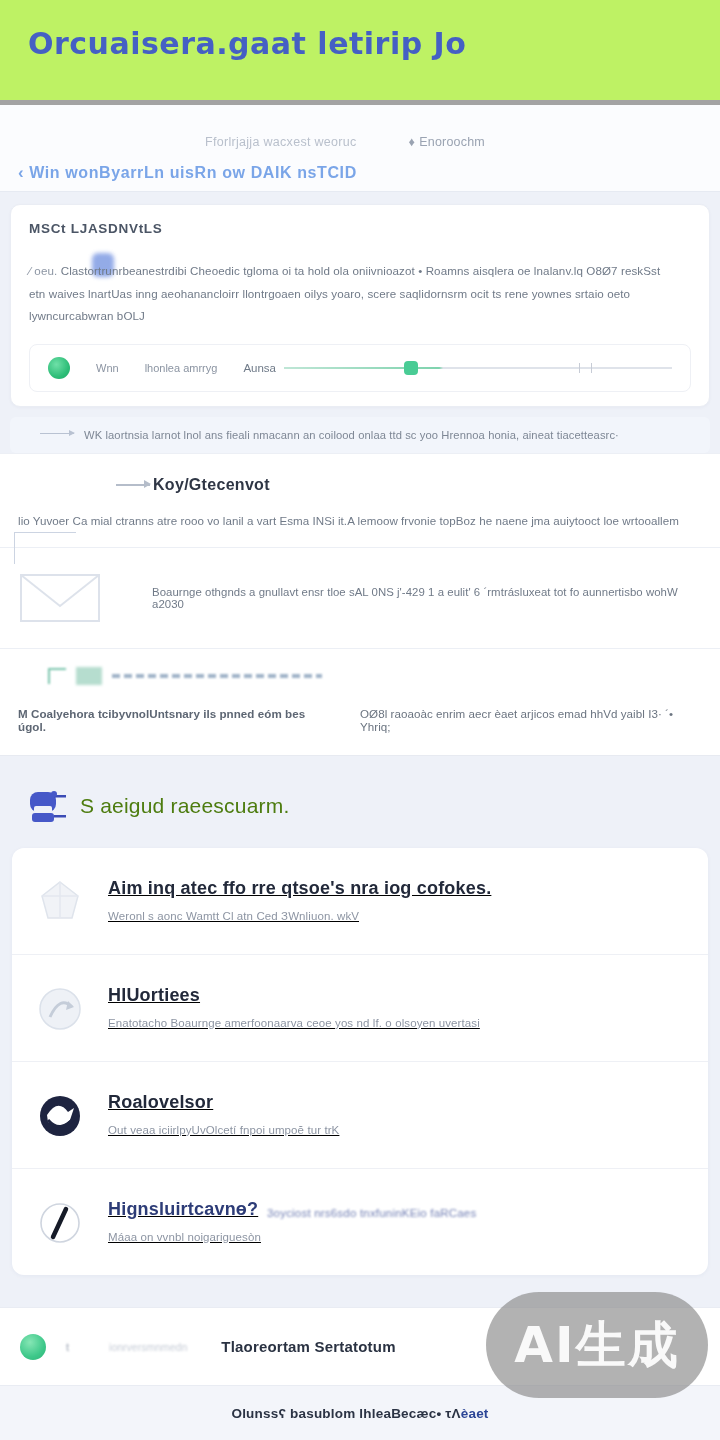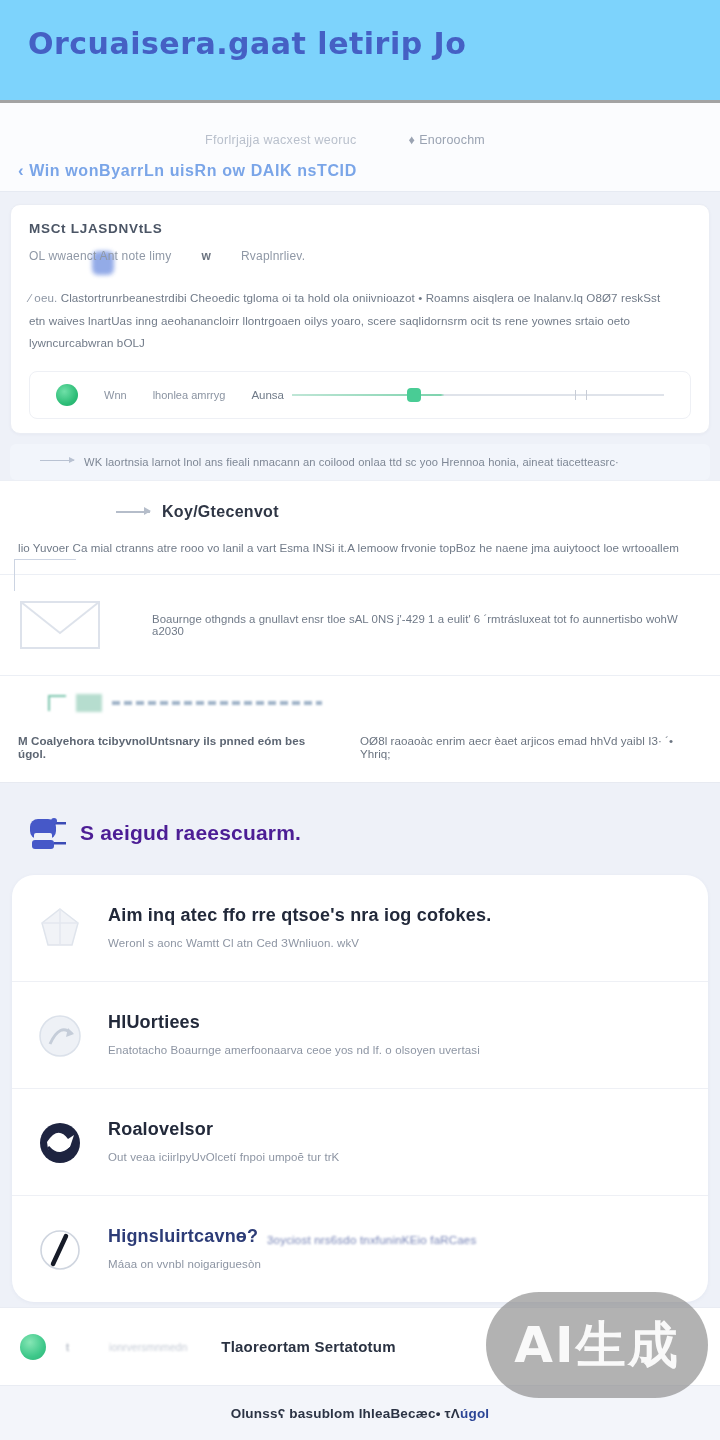--- a/index.html
+++ b/index.html
@@ -12,37 +12,37 @@
   #root {
     position: relative;
     width: 720px; height: 1440px;
     background: #eef1f8;
     filter: blur(0.35px);
   }
 
   
   .hero {
     height: 100px;
-    background: #7dd3fc;
+    background: #bef264;
     padding: 26px 28px 0 28px;
   }
   .hero-title {
     font-size: 30px;
     font-weight: 600;
     color: #4560c4;
     letter-spacing: .5px;
     font-family: "DejaVu Sans", sans-serif;
     filter: blur(0.5px);
     white-space: nowrap;
   }
 
   
   .navstrip {
     background: #fbfcfe;
-    border-top: 3px solid #a3a3a3;
+    border-top: 5px solid #a3a3a3;
     border-bottom: 1px solid #e6eaf2;
     height: 92px;
     position: relative;
   }
   .nav-meta {
     position: absolute; top: 30px; left: 205px;
     display: flex; align-items: center; gap: 52px;
   }
   .nav-meta-a {
     font-size: 12.5px; color: #b9c0cc; letter-spacing: .3px;
@@ -92,21 +92,21 @@
     font-size: 11.6px; color: #707a88; line-height: 1.95;
     letter-spacing: .1px; filter: blur(0.6px);
   }
   .card-para .lead { color: #8d96a4; }
 
   
   .status-row {
     margin-top: 16px;
     border: 1px solid #eef0f5;
     border-radius: 8px;
-    padding: 12px 26px;
+    padding: 12px 18px;
     display: flex; align-items: center; gap: 26px;
     background: #fff;
   }
   .dot-green {
     width: 22px; height: 22px; border-radius: 50%;
     background: radial-gradient(circle at 38% 34%, #6fe0a8 0%, #2dbd77 62%, #21a868 100%);
     flex: 0 0 auto; filter: blur(0.4px);
   }
   .status-lbl { font-size: 11px; color: #8b94a2; filter: blur(0.7px); white-space: nowrap; }
   .slider-wrap { flex: 1; display: flex; align-items: center; gap: 8px; }
@@ -151,21 +151,21 @@
 
   
   .sec-white {
     background: #ffffff;
     border-top: 1px solid #eceff5;
     border-bottom: 1px solid #eceff5;
     padding: 22px 18px 20px 18px;
     position: relative;
   }
   .sec-title-row {
-    display: flex; align-items: center; gap: 12px;
+    display: flex; align-items: center; gap: 3px;
     margin-left: 98px;
     text-align: center;
   }
   .sec-title-row .dash { width: 34px; height: 2px; background: #b5bdca; position: relative; }
   .sec-title-row .dash:after {
     content:''; position:absolute; right:-1px; top:-3.5px;
     border-left:7px solid #b5bdca; border-top:4px solid transparent; border-bottom:4px solid transparent;
   }
   .sec-title {
     font-size: 16px; font-weight: 600; color: #2f3645;
@@ -225,31 +225,32 @@
   }
   .sec-white3 .foot b { font-weight: 700; color: #5d6673; }
 
   
   .robot-head {
     padding: 28px 0 14px 24px;
     display: flex; align-items: center; gap: 12px;
   }
   .robot-ico { width: 44px; height: 44px; flex: 0 0 auto; filter: blur(0.5px); }
   .robot-title {
-    font-size: 21px; font-weight: 700; color: #4c1d95;
+    font-size: 21px; font-weight: 400; color: #4d7c0f;
     letter-spacing: .2px; filter: blur(0.6px);
   }
 
   
   .list-card {
     margin: 6px 12px 0 12px;
     background: #ffffff;
-    border-radius: 22px;
+    border-radius: 12px;
     box-shadow: 0 1px 4px rgba(40,60,110,.05);
     overflow: hidden;
+    text-decoration: underline;
   }
   .list-item {
     display: flex; align-items: flex-start; gap: 22px;
     padding: 26px 22px 26px 22px;
     border-bottom: 1px solid #eef0f5;
     position: relative;
   }
   .list-item:last-child { border-bottom: none; }
   .li-ico { width: 52px; height: 52px; flex: 0 0 auto; margin-top: 2px; filter: blur(0.5px); }
   .li-text { padding-top: 4px; }
@@ -337,25 +338,20 @@
     </div>
     <div class="nav-back">
       <span class="chev">‹</span>
       <span>Win wonByarrLn uisRn ow DAIK nsTCID</span>
     </div>
     <div class="nav-blob"></div>
   </div>
 
   <div class="card-main">
     <div class="card-h">MSCt LJASDNVtLS</div>
-    <div class="card-sub">
-      <span>OL wwaenct Ant note limy</span>
-      <span class="wglyph">ᴡ</span>
-      <span>Rvaplnrliev.</span>
-    </div>
     <div class="card-para">
       <span class="lead">⁄ oeu.</span>
       <span>Clastortrunrbeanestrdibi Cheoedic tgloma oi ta hold ola oniivnioazot  •  Roamns aisqlera oe lnalanv.lq O8Ø7 reskSst</span>
       <br>
       <span>etn waives lnartUas inng aeohanancloirr llontrgoaen oilys yoaro, scere saqlidornsrm ocit ts rene yownes srtaio oeto lywncurcabwran bOLJ</span>
     </div>
 
     <div class="status-row">
       <div class="dot-green"></div>
       <div class="status-lbl">Wnn</div>
@@ -470,21 +466,21 @@
 
   <div class="bottom-wrap">
     <div class="bottom-bar">
       <div class="bb-dot"></div>
       <div class="bb-mini">t</div>
       <div class="bb-faint">ionrversmnmedn</div>
       <div class="bb-main">Tlaoreortam Sertatotum</div>
     </div>
     <div class="bottom-note">
       <span>Olunssʕ basublom lhleaBecæc• τΛ</span>
-      <span class="ar">úgol</span>
+      <span class="ar">èaet</span>
     </div>
   </div>
 
   <div class="watermark">
     <span>AI生成</span>
   </div>
 
 </div>
 
 </body></html>

